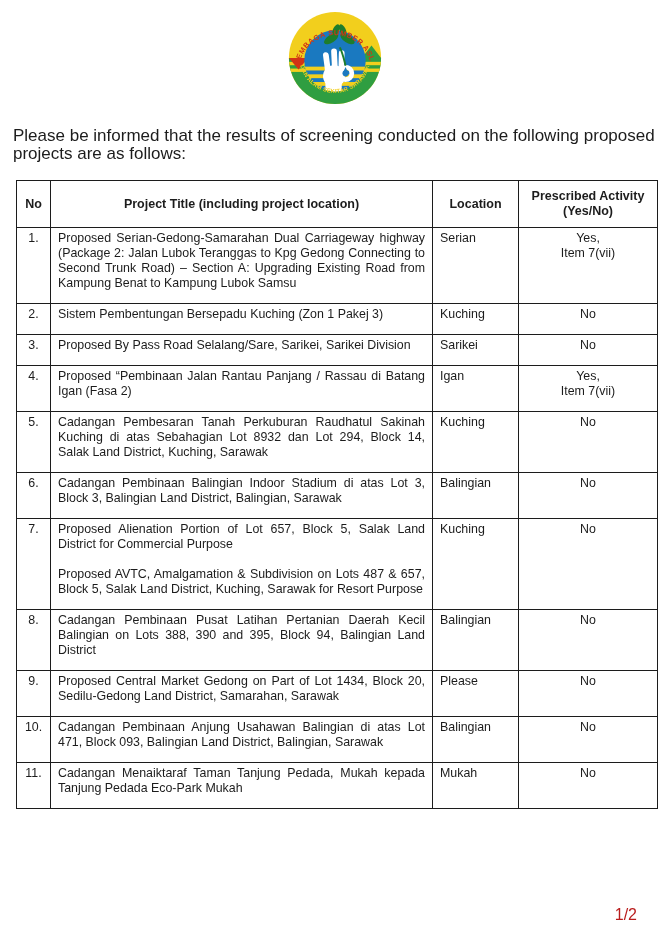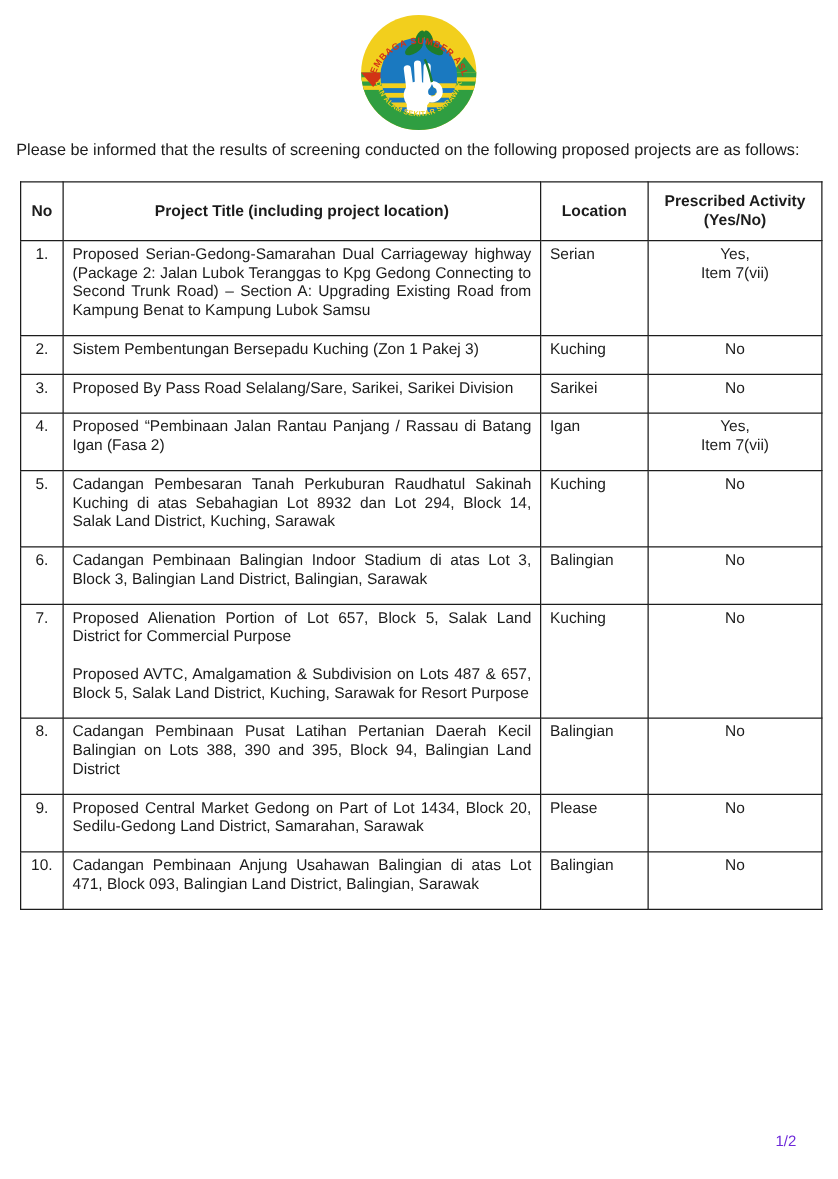--- a/index.html
+++ b/index.html
@@ -19,23 +19,23 @@
   .doc-title {
     font-size:15.5px;
     font-weight:bold;
     text-align:center;
     letter-spacing:0.8px;
     margin:31px 0 0 0;
     white-space:pre-wrap;
   }
 
   .intro {
-    font-size:13px;
+    font-size:17px;
     line-height:18px;
-    margin-top:1px;
+    margin-top:17px;
     text-align:left;
   }
 
   table.screening {
     border-collapse:collapse;
     table-layout:fixed;
     width:641px;
     margin-top:16px;
     margin-left:3px;
   }
@@ -60,22 +60,22 @@
   }
   td.td-no  { text-align:center; padding-left:2px; padding-right:2px; }
   td.td-title { text-align:justify; white-space:pre-line; }
   td.td-loc { text-align:left; white-space:pre-line; }
   td.td-pa  { text-align:center; white-space:pre-line; }
 
   .footer-page {
     position:absolute;
     right:33px;
     top:906px;
-    font-size:12px;
-    color:#6d28d9;
+    font-size:16px;
+    color:#b91c1c;
   }
 </style>
 </head>
 <body>
 
 <div class="page">
 
   <div class="logo-wrap">
     <svg width="102" height="96" viewBox="0 0 100 100">
       <defs>
@@ -216,18 +216,24 @@
           <td class="td-title">Proposed Central Market Gedong on Part of Lot 1434, Block 20, Sedilu-Gedong Land District, Samarahan, Sarawak</td>
           <td class="td-loc">Please</td>
           <td class="td-pa">No</td>
         </tr>
         <tr>
           <td class="td-no">10.</td>
           <td class="td-title">Cadangan Pembinaan Anjung Usahawan Balingian di atas Lot 471, Block 093, Balingian Land District, Balingian, Sarawak</td>
           <td class="td-loc">Balingian</td>
           <td class="td-pa">No</td>
         </tr>
+        <tr>
+          <td class="td-no">11.</td>
+          <td class="td-title">Cadangan Menaiktaraf Taman Tanjung Pedada, Mukah kepada Tanjung Pedada Eco-Park Mukah</td>
+          <td class="td-loc">Mukah</td>
+          <td class="td-pa">No</td>
+        </tr>
       </tbody>
   </table>
 
   <div class="footer-page">1/2</div>
 
 </div>
 
 </body></html>

